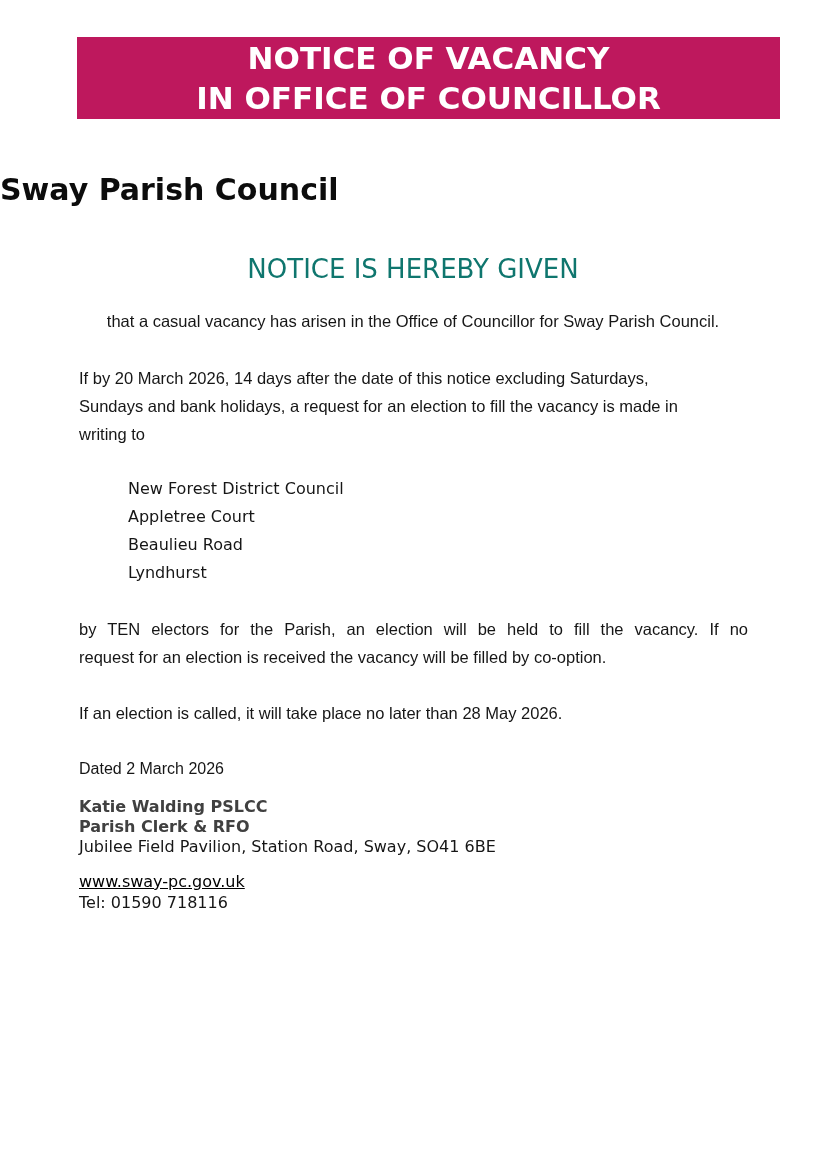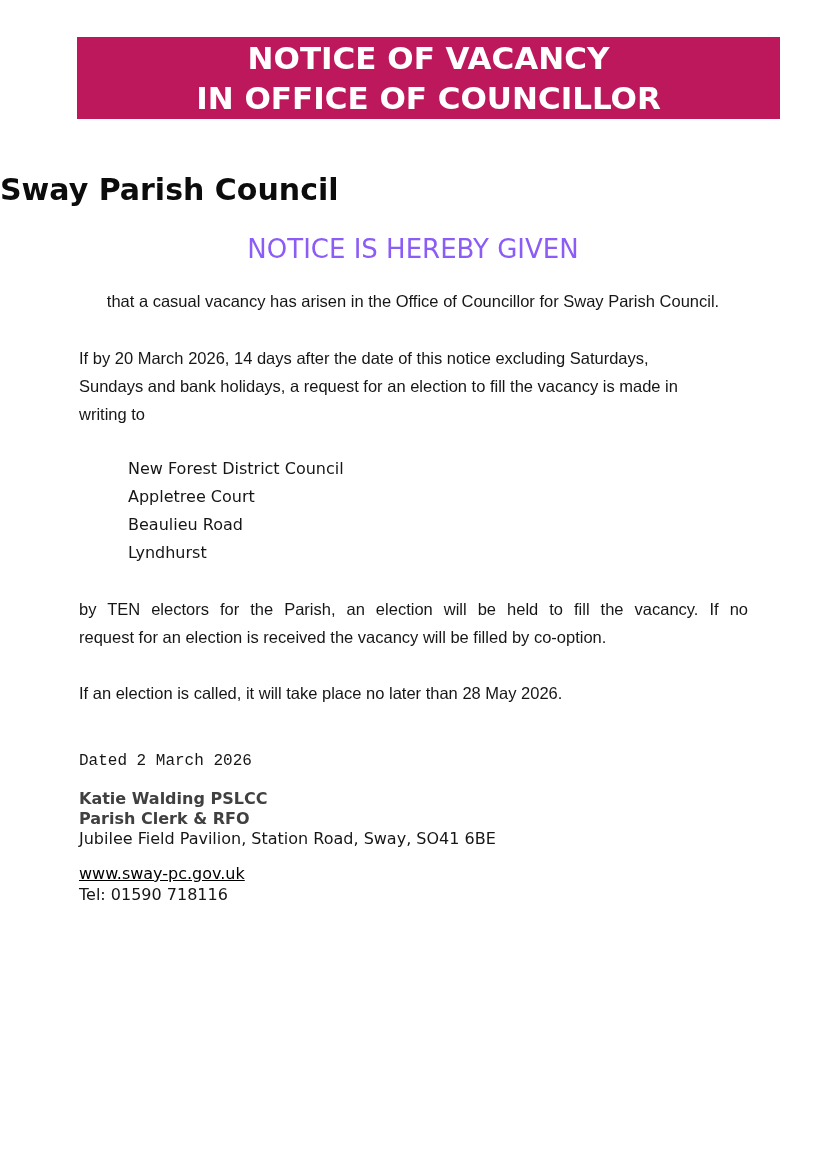--- a/index.html
+++ b/index.html
@@ -31,27 +31,27 @@
   .doc-title {
     margin-top: 52px;
     text-align: left;
     font-family: "DejaVu Sans", sans-serif;
     font-weight: bold;
     font-size: 30px;
     line-height: 37px;
     color: #0c0c0c;
   }
   .notice-heading {
-    margin-top: 25px;
+    margin-top: 45px;
     text-align: center;
     font-family: "DejaVu Sans", sans-serif;
     font-weight: normal;
     font-size: 26px;
     line-height: 32px;
-    color: #8b5cf6;
+    color: #0f766e;
   }
   .intro {
     margin-top: 22px;
     text-align: center;
     font-family: "Liberation Sans", sans-serif;
     font-size: 16.5px;
     line-height: 28px;
   }
   .content {
     margin: 0 78px 0 79px;
@@ -67,22 +67,22 @@
     font-size: 16px;
     line-height: 28px;
   }
   .para2 { margin-top: 28px; }
   .para2 .justified {
     text-align: justify;
     text-align-last: justify;
   }
   .para3 { margin-top: 28px; }
   .dated {
-    margin-top: 40px;
-    font-family: Liberation Mono, monospace;
+    margin-top: 28px;
+    font-family: Liberation Sans, sans-serif;
     font-size: 16px;
     line-height: 28px;
   }
   .signature {
     margin-top: 14px;
     font-family: "DejaVu Sans", sans-serif;
     font-size: 16px;
     line-height: 20px;
   }
   .signature .bold { font-weight: bold; color: #404040; }

